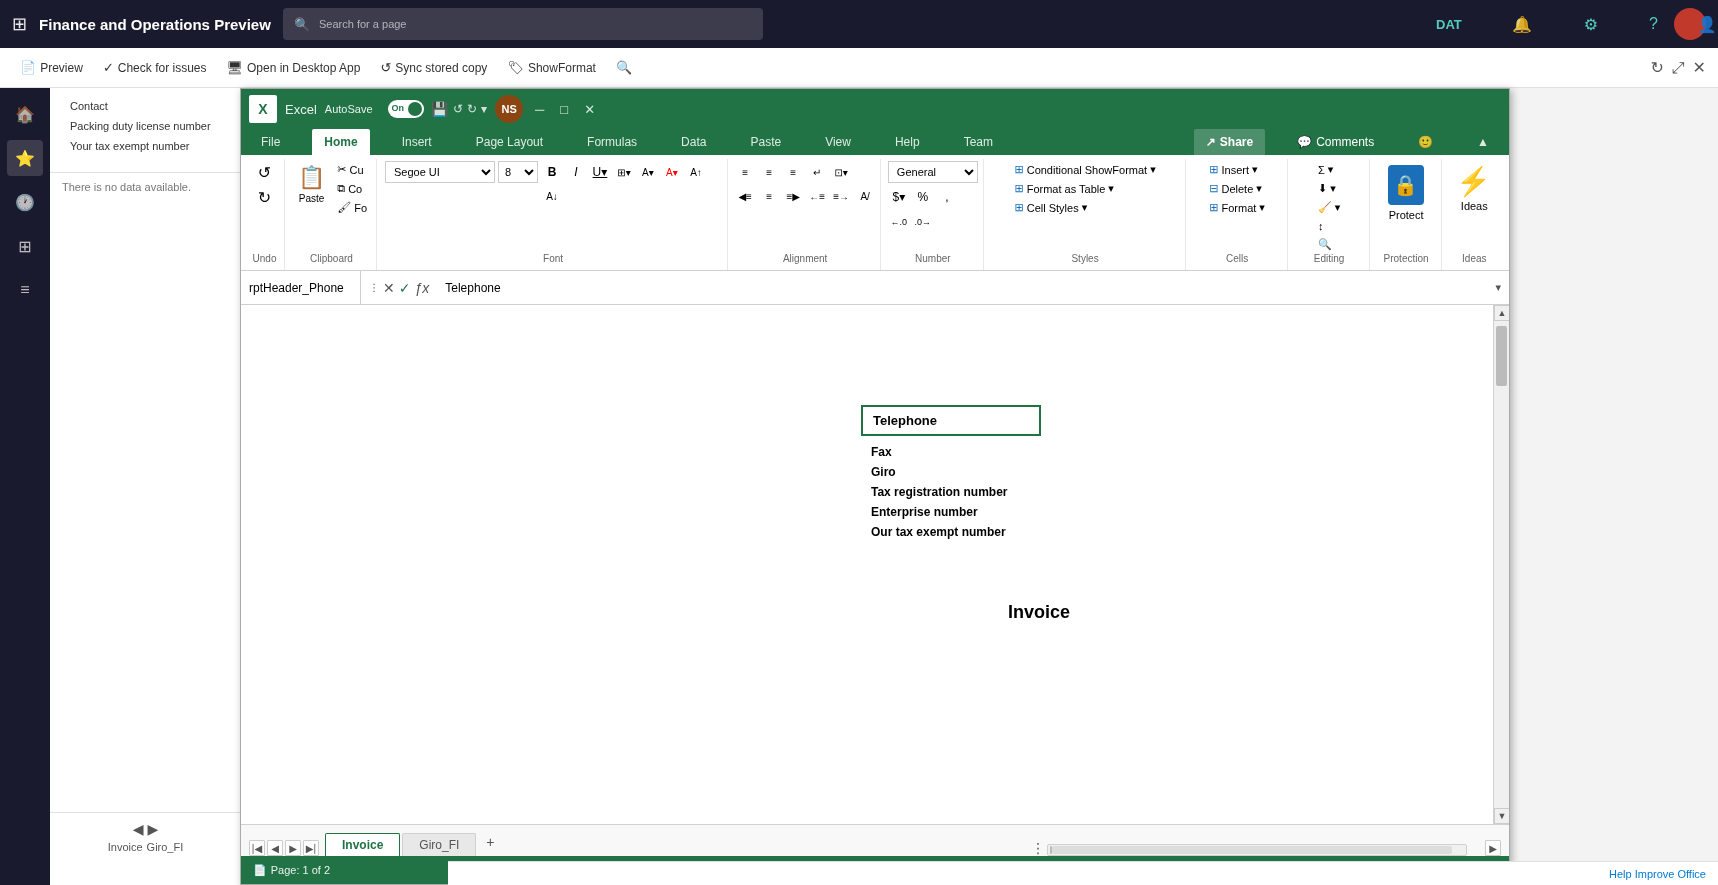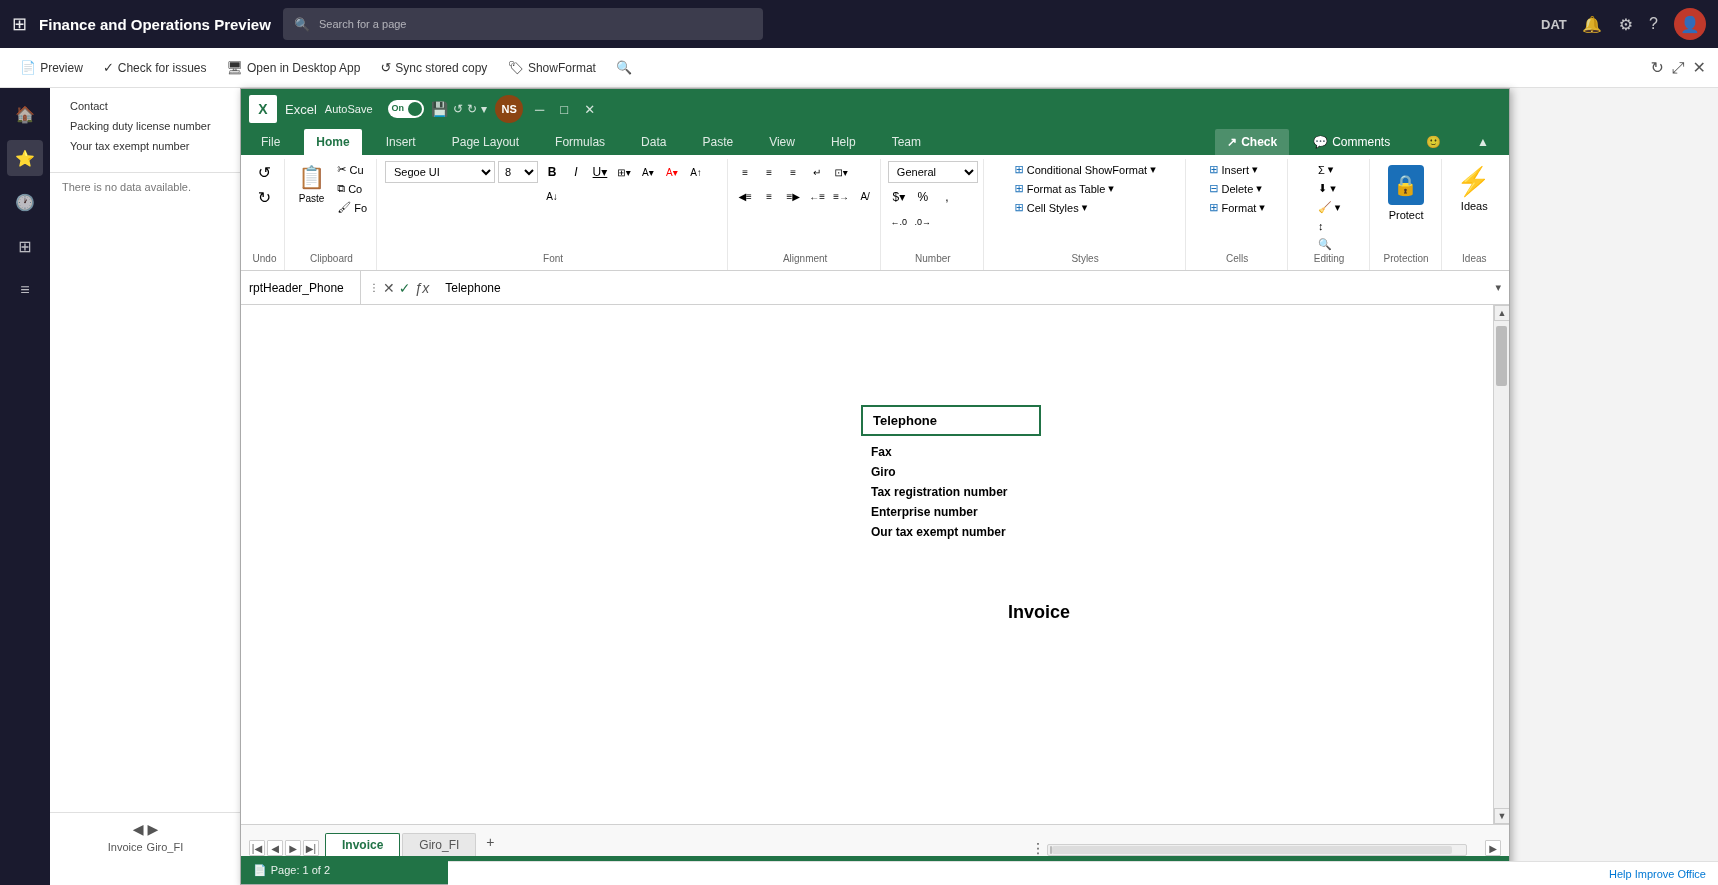--- a/index.html
+++ b/index.html
@@ -24,21 +24,21 @@
       height: 32px;
       display: flex;
       align-items: center;
       padding: 0 12px;
       gap: 8px;
       color: rgba(255,255,255,0.7);
       font-size: 13px;
     }
     .top-nav .spacer { flex: 1; }
     .top-nav .nav-icons { display: flex; gap: 16px; align-items: center; }
-    .top-nav .nav-icons span { color: #e5e5e5; font-size: 16px; cursor: pointer; opacity: 0.85; }
+    .top-nav .nav-icons span { color: #5eead4; font-size: 16px; cursor: pointer; opacity: 0.85; margin-left: 35px; }
     .top-nav .avatar {
       width: 32px; height: 32px; border-radius: 50%;
       background: #c0392b; display: flex; align-items: center; justify-content: center;
       font-size: 12px; font-weight: bold; color: white;
     }
 
     
     .finance-bar {
       background: white;
       height: 40px;
@@ -112,21 +112,21 @@
     
     .ribbon {
       background: white;
       border-bottom: 1px solid #d0d0d0;
       flex-shrink: 0;
     }
     .ribbon-tabs {
       display: flex;
       padding: 0 8px;
       background: #217346;
-      gap: 12px;
+      gap: 20px;
     }
     .ribbon-tab {
       padding: 6px 12px;
       font-size: 12px;
       cursor: pointer;
       color: rgba(255,255,255,0.85);
       border-radius: 2px 2px 0 0;
     }
     .ribbon-tab.active {
       background: white;
@@ -563,21 +563,21 @@
       <div class="ribbon-tab">Page Layout</div>
       <div class="ribbon-tab">Formulas</div>
       <div class="ribbon-tab">Data</div>
       <div class="ribbon-tab">Paste</div>
       <div class="ribbon-tab">View</div>
       <div class="ribbon-tab">Help</div>
       <div class="ribbon-tab">Team</div>
       <div style="flex:1"></div>
       <div class="ribbon-tab share-tab">
         <span>↗</span>
-        <span>Check</span>
+        <span>Share</span>
       </div>
       <div class="ribbon-tab comments-tab">
         <span>💬</span>
         <span>Comments</span>
       </div>
       <div class="ribbon-tab">🙂</div>
       <div class="ribbon-tab">▲</div>
     </div>
 
     <div class="ribbon-content">

